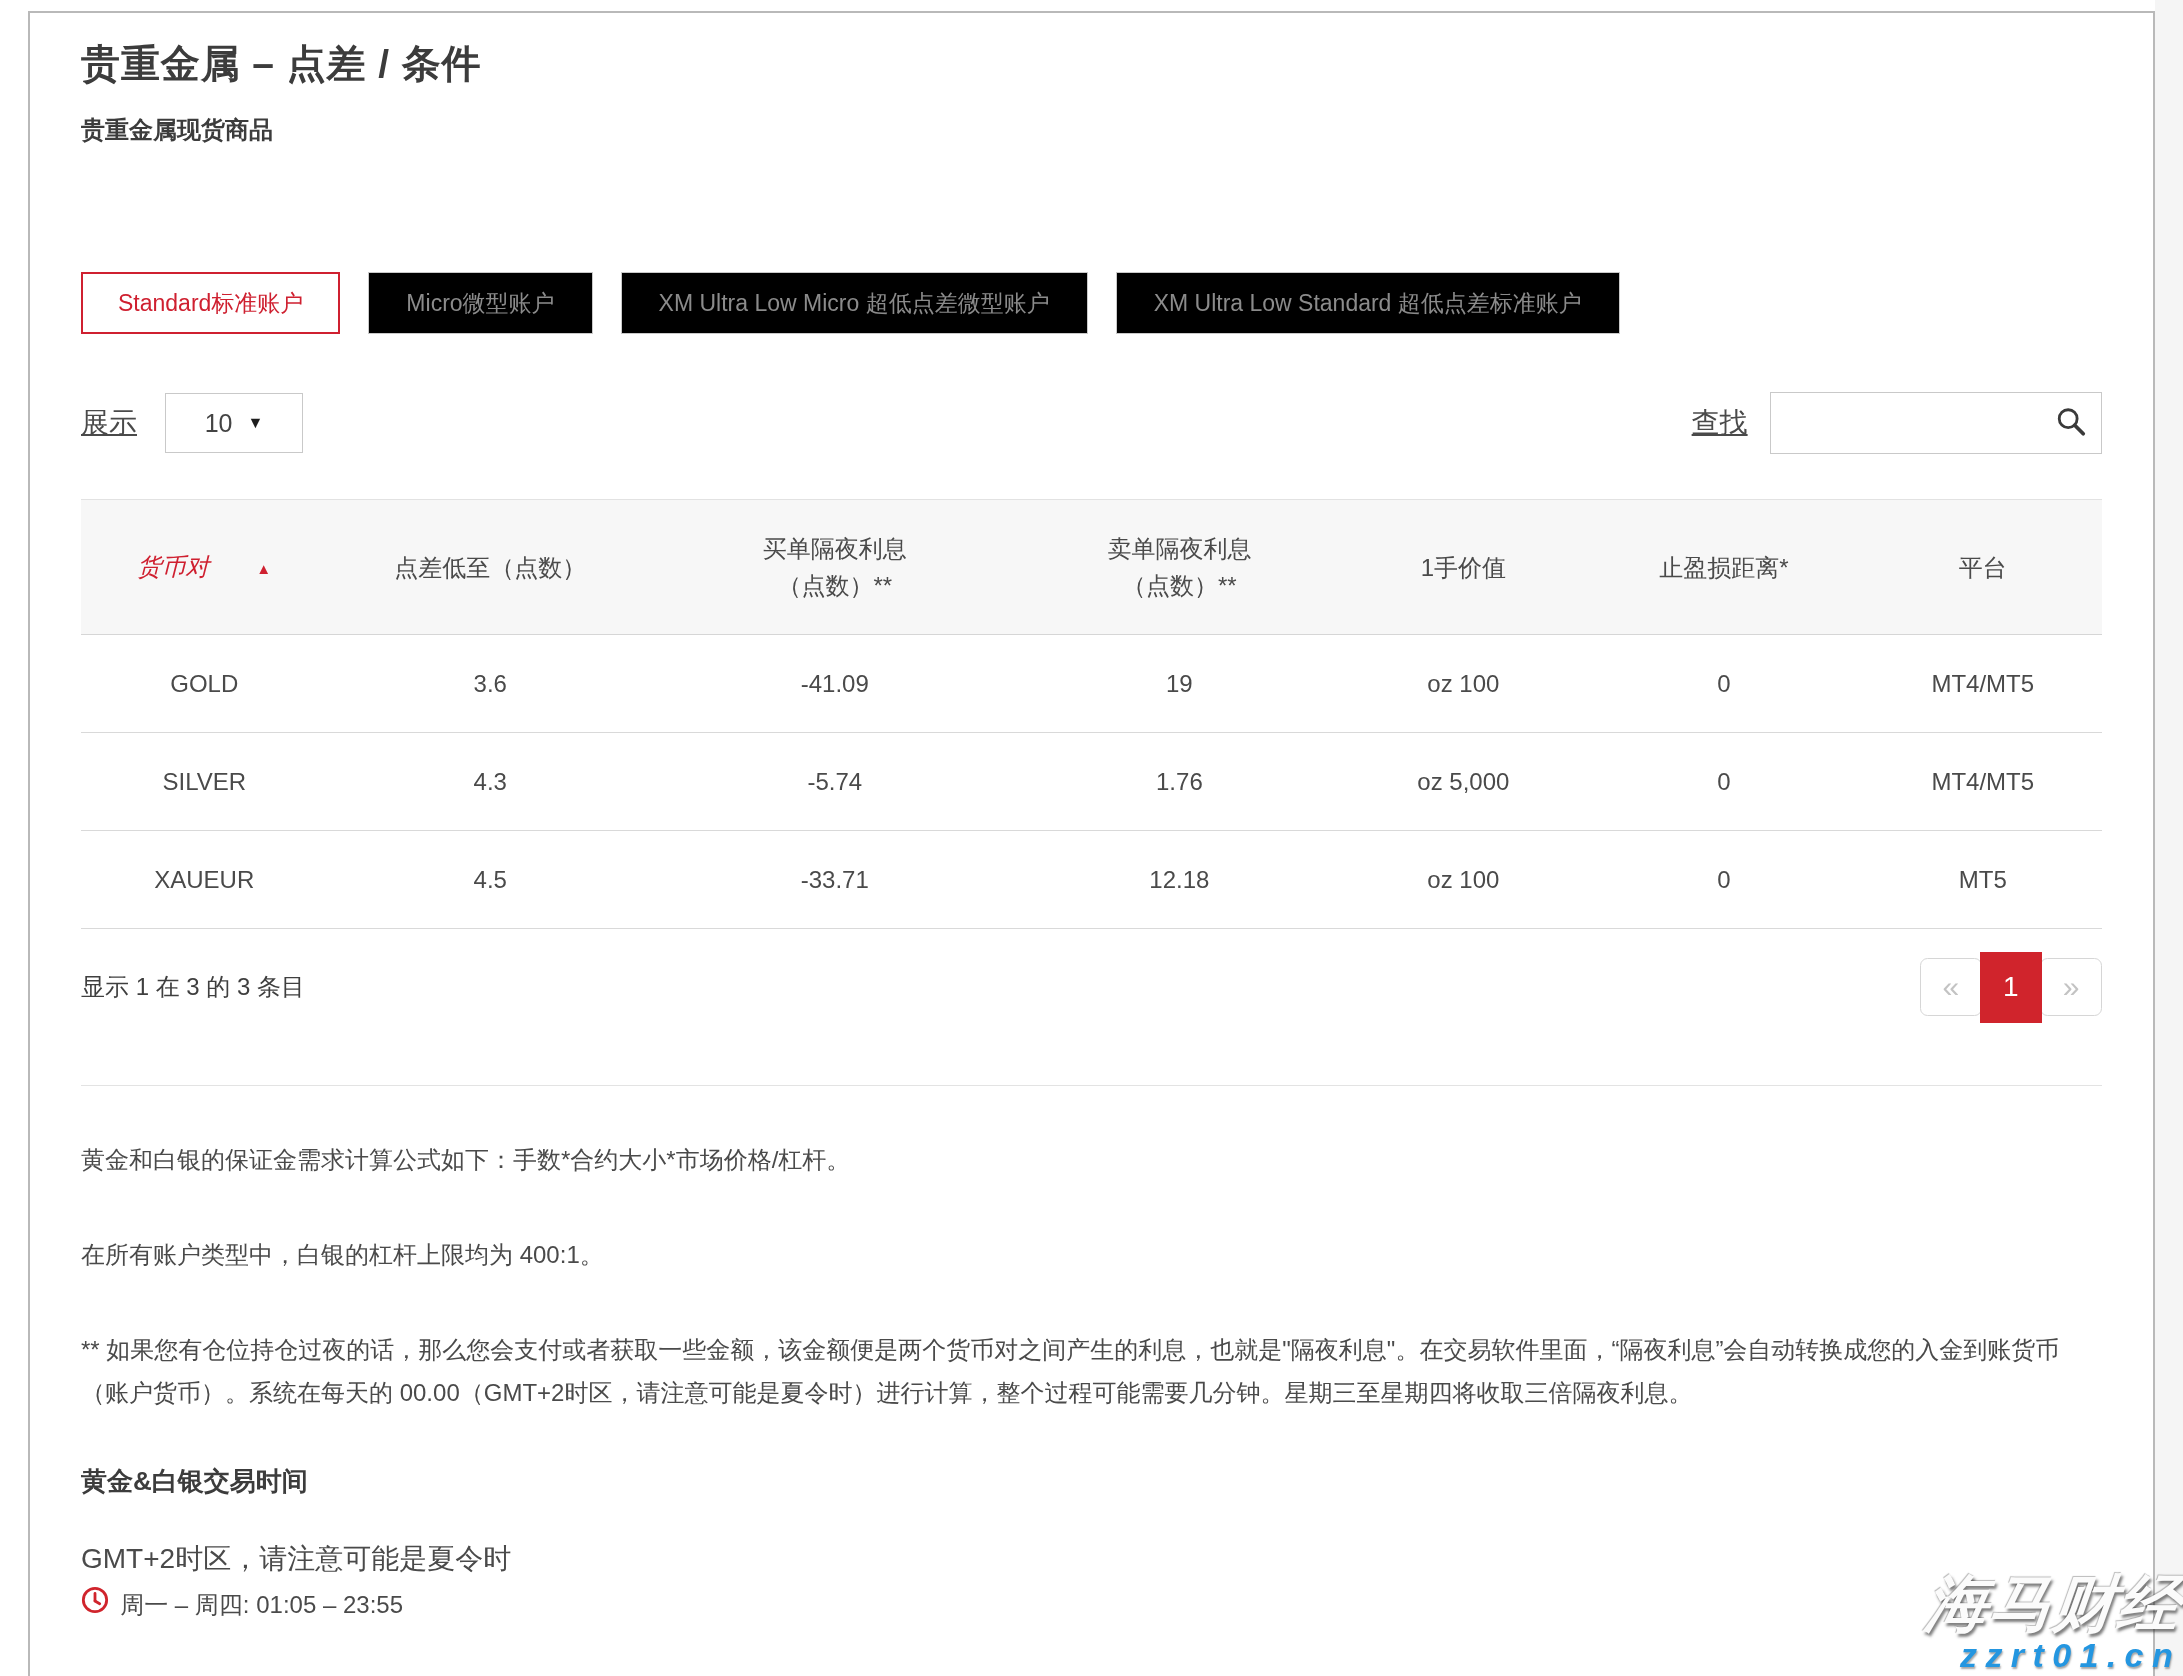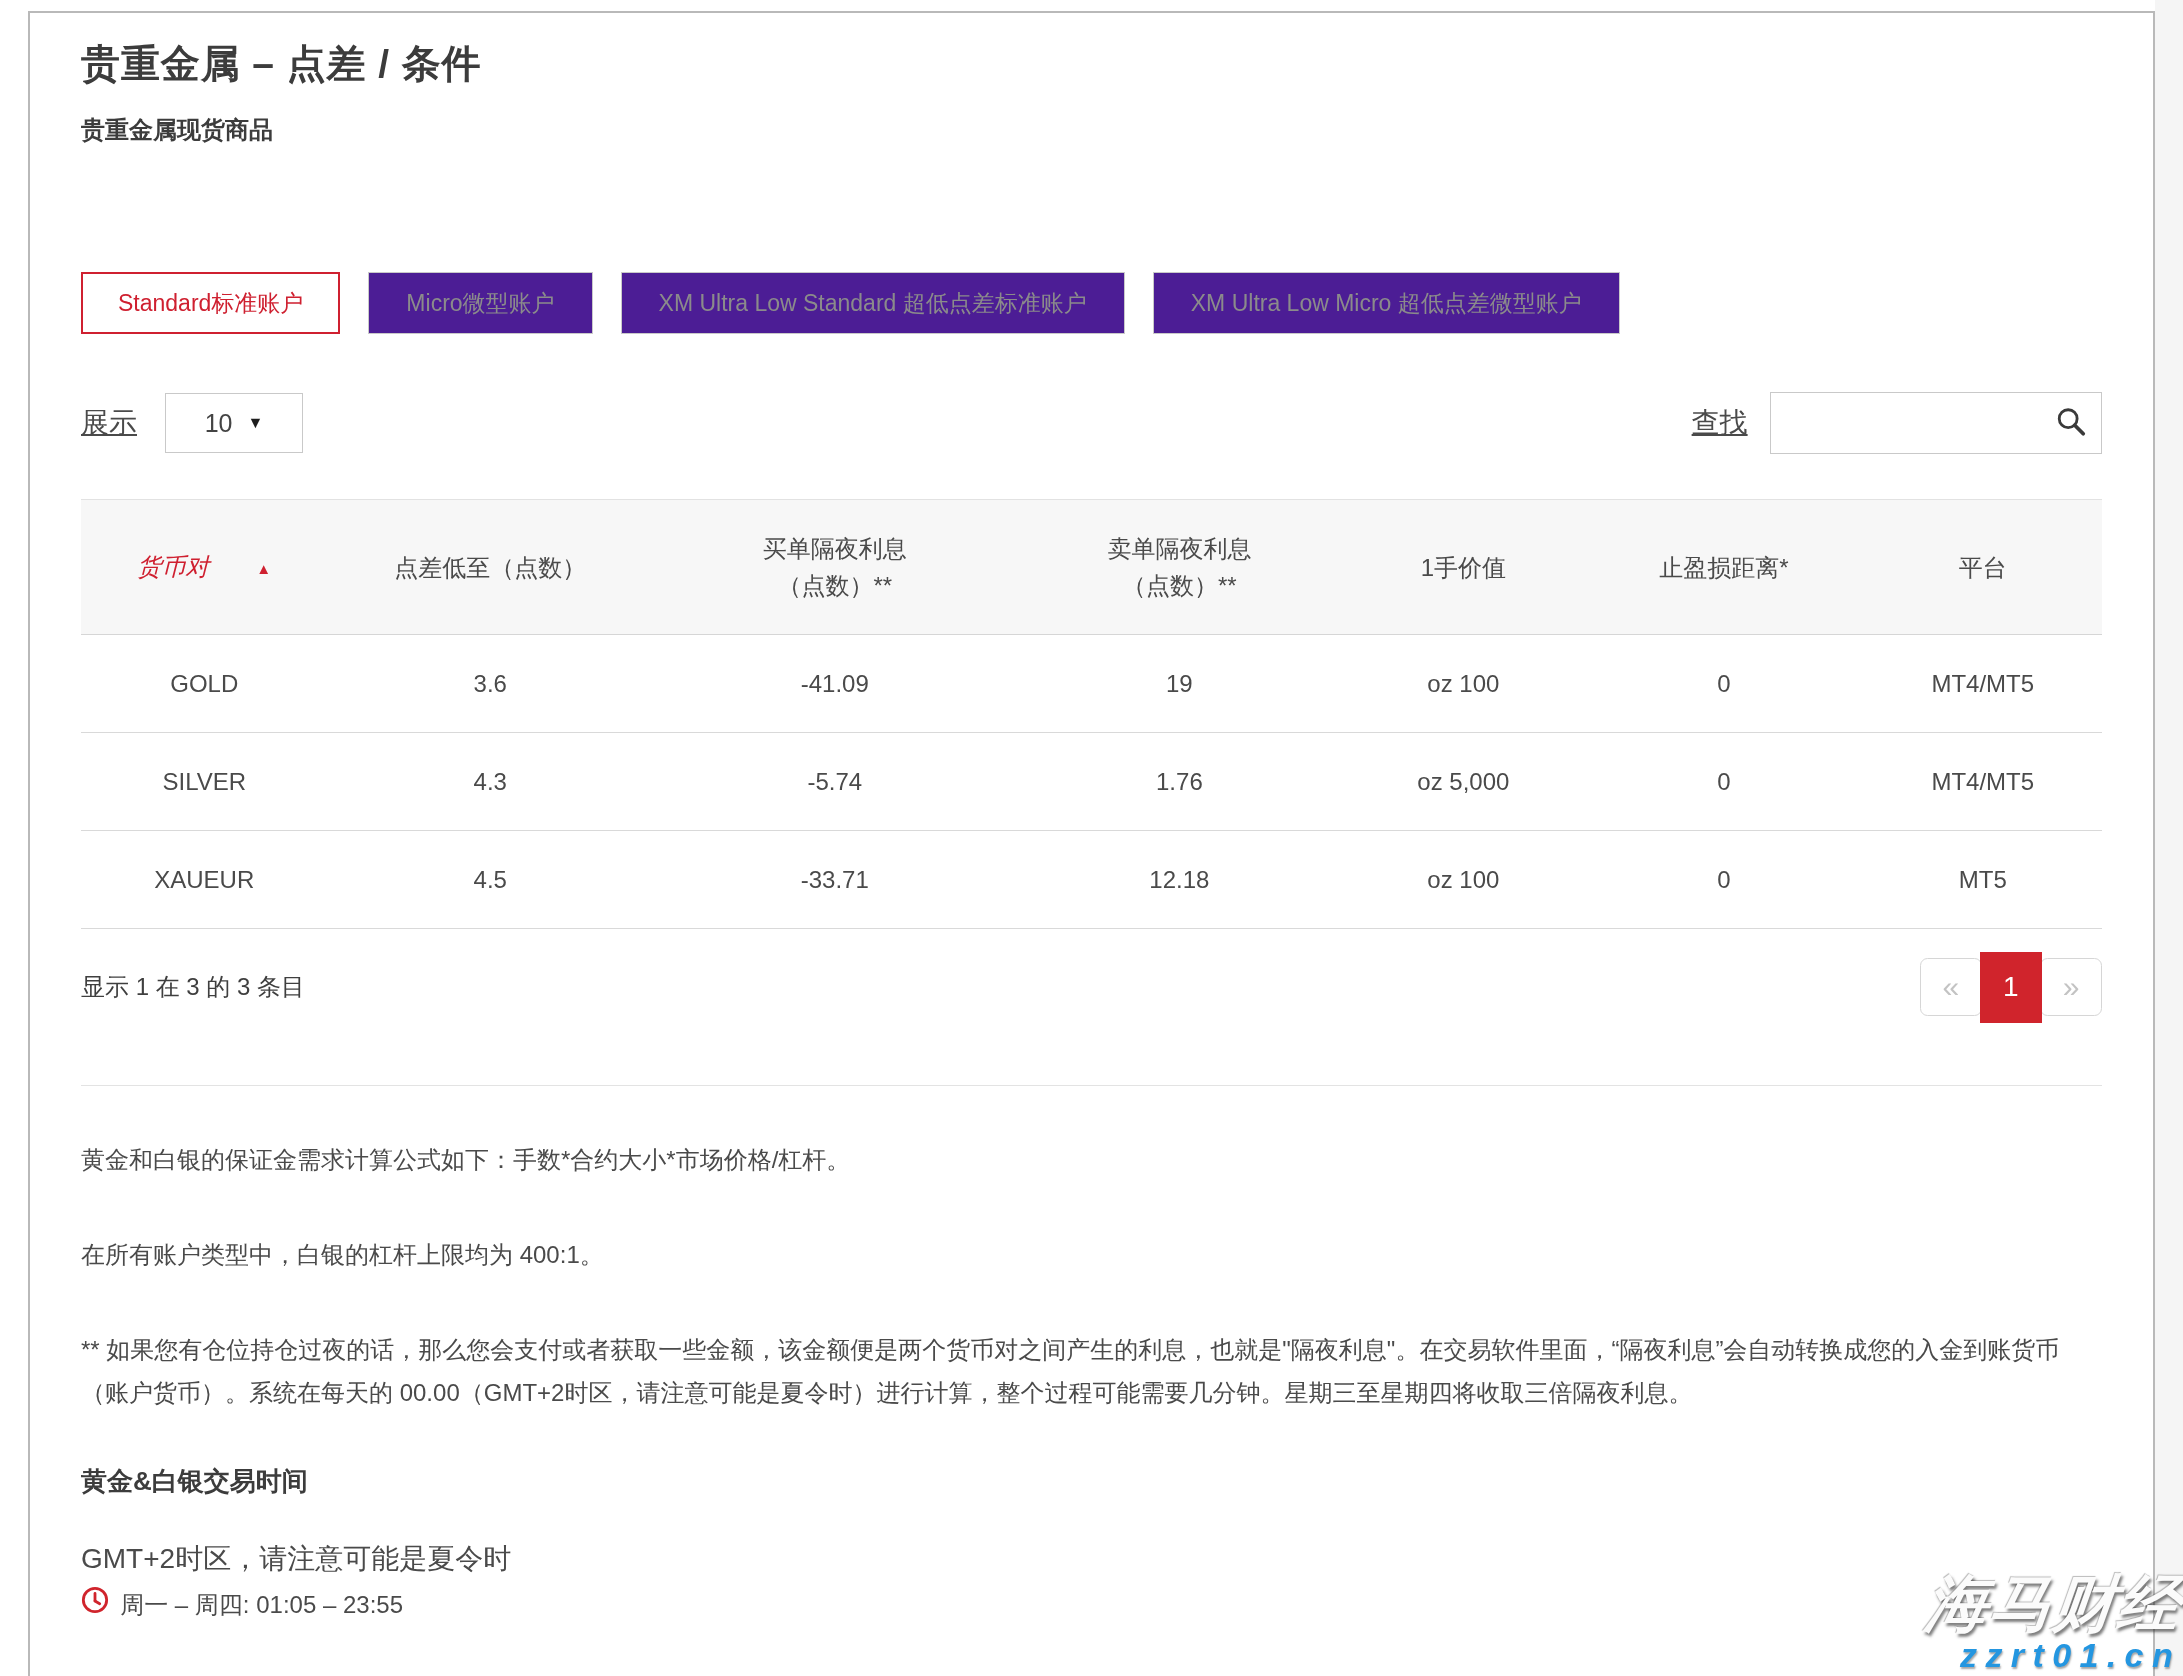--- a/index.html
+++ b/index.html
@@ -23,21 +23,21 @@
     margin: 0; font-size: 39px; line-height: 45px; font-weight: bold;
     color: #3c3c3c; letter-spacing: 0.9px;
   }
   h2.page-subtitle {
     margin: 28px 0 0; font-size: 24px; line-height: 32px; font-weight: bold;
     color: #3c3c3c;
   }
   .tabs { display: flex; gap: 28px; margin-top: 126px; }
   .tab {
     height: 62px; padding: 0 37px; font-size: 23px;
-    font-family: inherit; background: #4c1d95; color: #8b8b8b;
+    font-family: inherit; background: #000000; color: #8b8b8b;
     border: 0.9px solid #c9c9c9; cursor: pointer; white-space: nowrap;
     display: flex; align-items: center;
   }
   .tab.active {
     background: #fff; color: #cf2030; border: 2.8px solid #cf2030;
     padding: 0 35px;
   }
   .controls-row {
     margin-top: 58px; display: flex; justify-content: space-between; align-items: center;
   }
@@ -117,22 +117,22 @@
 <div class="right-gutter"></div>
 
 <div class="page-frame">
 
   <h1 class="page-title">贵重金属 – 点差 / 条件</h1>
   <h2 class="page-subtitle">贵重金属现货商品</h2>
 
   <div class="tabs">
     <button class="tab active">Standard标准账户</button>
     <button class="tab">Micro微型账户</button>
+    <button class="tab">XM Ultra Low Micro 超低点差微型账户</button>
     <button class="tab">XM Ultra Low Standard 超低点差标准账户</button>
-    <button class="tab">XM Ultra Low Micro 超低点差微型账户</button>
   </div>
 
   <div class="controls-row">
     <div class="controls-left">
       <span class="ctl-label">展示</span>
       <div class="page-size-select">
         <span>10</span>
         <span class="caret">▼</span>
       </div>
     </div>

